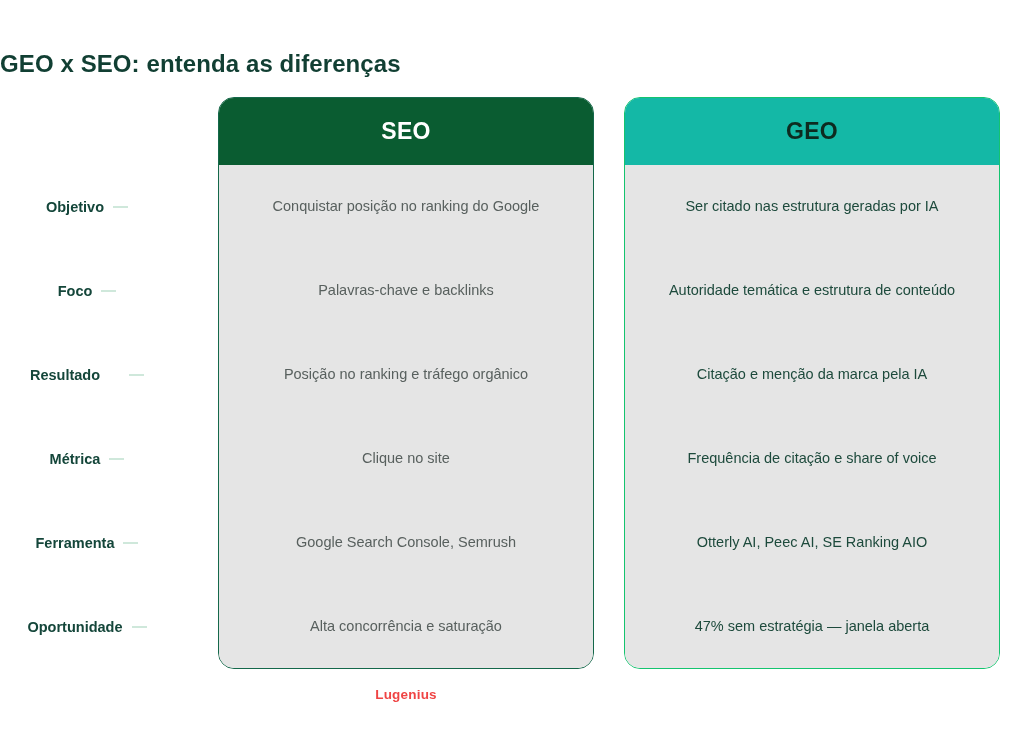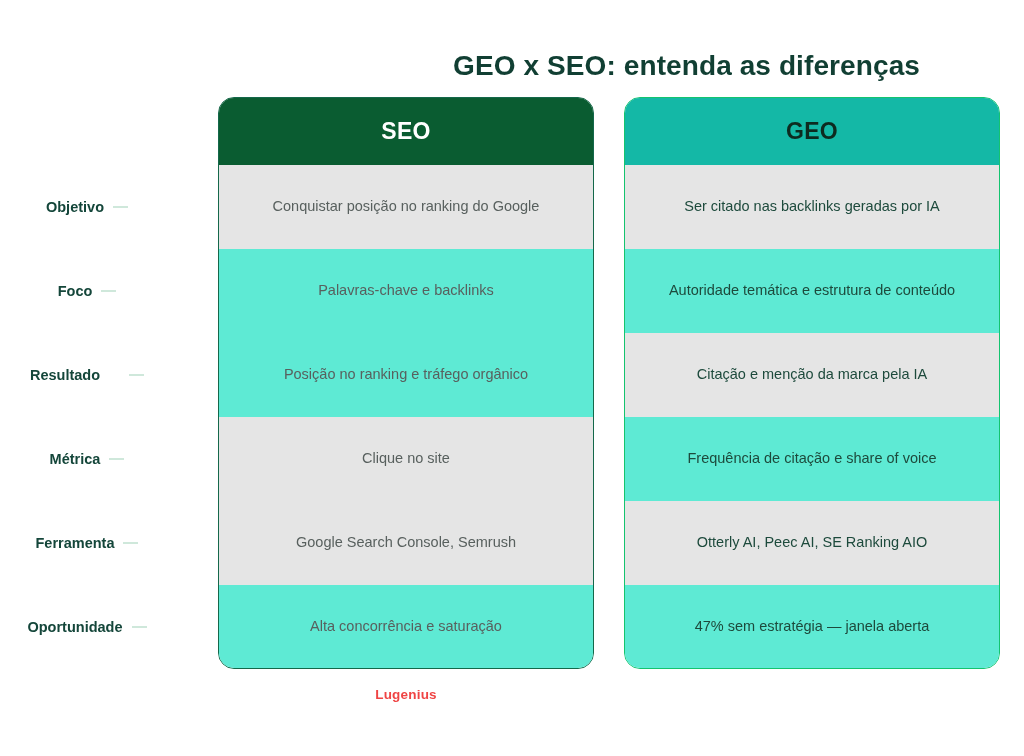--- a/index.html
+++ b/index.html
@@ -22,22 +22,22 @@
     height: 756px;
     box-sizing: border-box;
   }
 
   
   .chart-title {
     position: absolute;
     top: 50px;
     left: 0;
     width: 920px;
-    text-align: right;
-    font-size: 28px;
+    text-align: left;
+    font-size: 24px;
     font-weight: bold;
     color: #113f33;
     letter-spacing: 0.1px;
   }
 
   
   .label-rail {
     position: absolute;
     left: 0;
     top: 165px;
@@ -125,21 +125,21 @@
   .card-seo .cell {
     color: #58605e;
   }
   .card-geo .cell {
     color: #1d4a3c;
   }
   .cell.shade {
     background: #e5e5e5;
   }
   .cell.plain {
-    background: #5eead4;
+    background: #e5e5e5;
   }
 
   
   .footer-brand {
     position: absolute;
     top: 687px;
     left: 218px;
     width: 376px;
     text-align: center;
     font-size: 13.5px;
@@ -190,21 +190,21 @@
       <div class="cell plain">Posição no ranking e tráfego orgânico</div>
       <div class="cell shade">Clique no site</div>
       <div class="cell shade">Google Search Console, Semrush</div>
       <div class="cell plain">Alta concorrência e saturação</div>
     </div>
   </div>
 
   <div class="card card-geo">
     <div class="card-header">GEO</div>
     <div class="card-body">
-      <div class="cell shade">Ser citado nas backlinks geradas por IA</div>
+      <div class="cell shade">Ser citado nas estrutura geradas por IA</div>
       <div class="cell plain">Autoridade temática e estrutura de conteúdo</div>
       <div class="cell shade">Citação e menção da marca pela IA</div>
       <div class="cell plain">Frequência de citação e share of voice</div>
       <div class="cell shade">Otterly AI, Peec AI, SE Ranking AIO</div>
       <div class="cell plain">47% sem estratégia — janela aberta</div>
     </div>
   </div>
 
   <div class="footer-brand">Lugenius</div>
 

